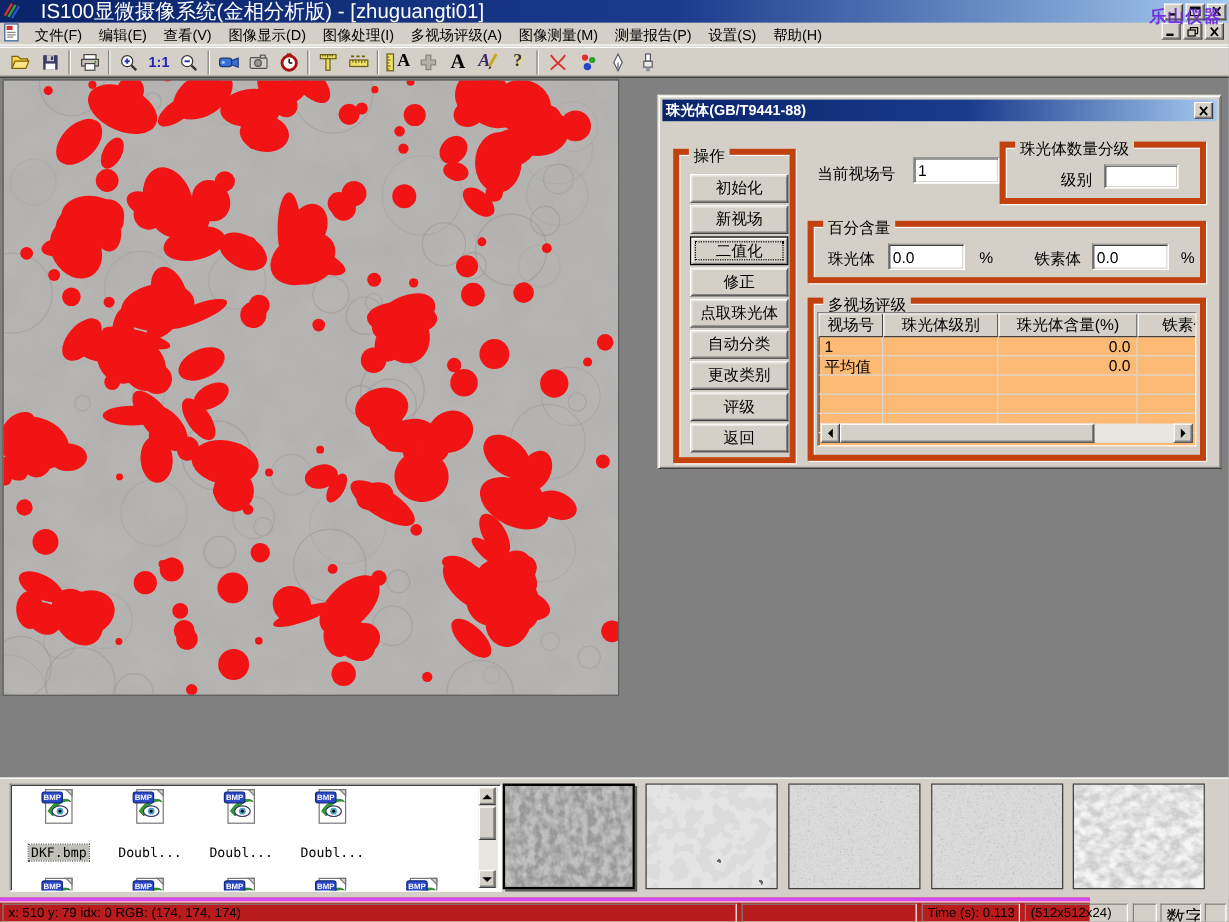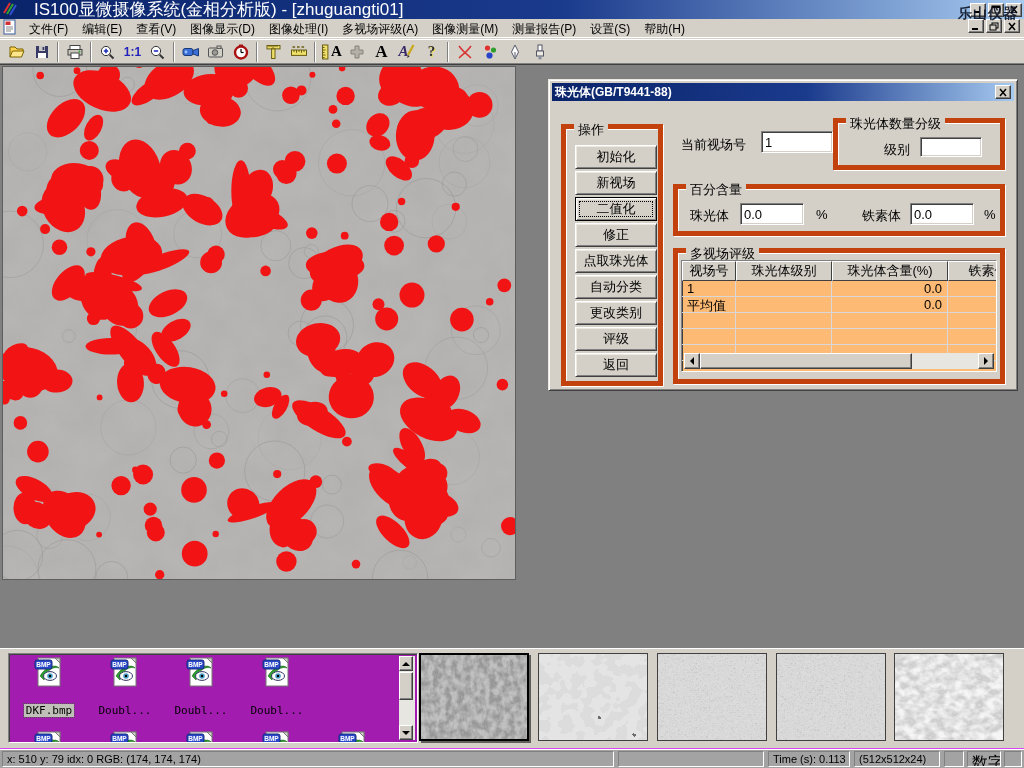--- a/index.html
+++ b/index.html
@@ -71,37 +71,37 @@
   .sthumb { background:#d4d0c8; border:1px solid; border-color:#fff #404040 #404040 #fff; box-shadow: inset -1px -1px 0 #808080; }
   .arrow { width:0; height:0; }
   .arrow.left  { border-top:4px solid transparent; border-bottom:4px solid transparent; border-right:4px solid #000; }
   .arrow.right { border-top:4px solid transparent; border-bottom:4px solid transparent; border-left:4px solid #000; }
   .arrow.up    { border-left:4px solid transparent; border-right:4px solid transparent; border-bottom:4px solid #000; }
   .arrow.down  { border-left:4px solid transparent; border-right:4px solid transparent; border-top:4px solid #000; }
 
   
   #bottom-panel { position:absolute; left:0; top:648px; width:1024px; height:100px; background:#d4d0c8;
     border-top:1px solid #fff; }
-  #filelist { position:absolute; left:8px; top:4px; width:410px; height:90px; background:#a21caf;
+  #filelist { position:absolute; left:8px; top:4px; width:410px; height:90px; background:#ffffff;
     border:1px solid; border-color:#808080 #fff #fff #808080; box-shadow: inset 1px 1px 0 #404040; overflow:hidden; }
   .fitem { position:absolute; width:76px; text-align:center; }
   .fname { font-family:"DejaVu Sans Mono", monospace; font-size:11px; margin-top:2px; display:inline-block; padding:0 2px; white-space:nowrap; }
   .fname.selected { background:#c0c0b8; outline:1px dotted #555; }
   #filelist-scroll { position:absolute; right:2px; top:2px; bottom:2px; width:16px; background:#e8e6e0; }
   .thumb { position:absolute; top:4px; width:110px; height:88px; border:1px solid #404040; background:#888; }
   .thumb.selected { border:2px solid #000; box-shadow:2px 2px 0 rgba(0,0,0,0.55); }
   .thumb svg { display:block; width:100%; height:100%; }
 
   
-  #statusbar { position:absolute; left:0; top:748px; width:1024px; height:20px; background:#a3a3a3;
-    border-top:1px solid #d946ef; box-shadow: inset 0 1px 0 #fff; }
+  #statusbar { position:absolute; left:0; top:748px; width:908px; height:20px; background:#b91c1c;
+    border-top:3px solid #d946ef; box-shadow: inset 0 1px 0 #fff; }
   .spanel { position:absolute; top:2px; height:16px; border:1px solid; border-color:#808080 #fff #fff #808080;
     font-size:11px; padding:1px 4px; white-space:nowrap; overflow:hidden; }
 
-  #watermark { position:absolute; right:6px; top:5px; color:#0f172a; font-weight:bold; font-size:14px;
+  #watermark { position:absolute; right:6px; top:5px; color:#6d28d9; font-weight:bold; font-size:14px;
     opacity:0.92; z-index:50; pointer-events:none; letter-spacing:1px; }
 </style>
 </head>
 <body>
 
 <div id="titlebar">
   <span>
     <svg width="16" height="15">
         <path d="M2 12 L8 2" stroke="#e03030" stroke-width="2" fill="none"></path>
         <path d="M5 13 L11 3" stroke="#30a030" stroke-width="2" fill="none"></path>

